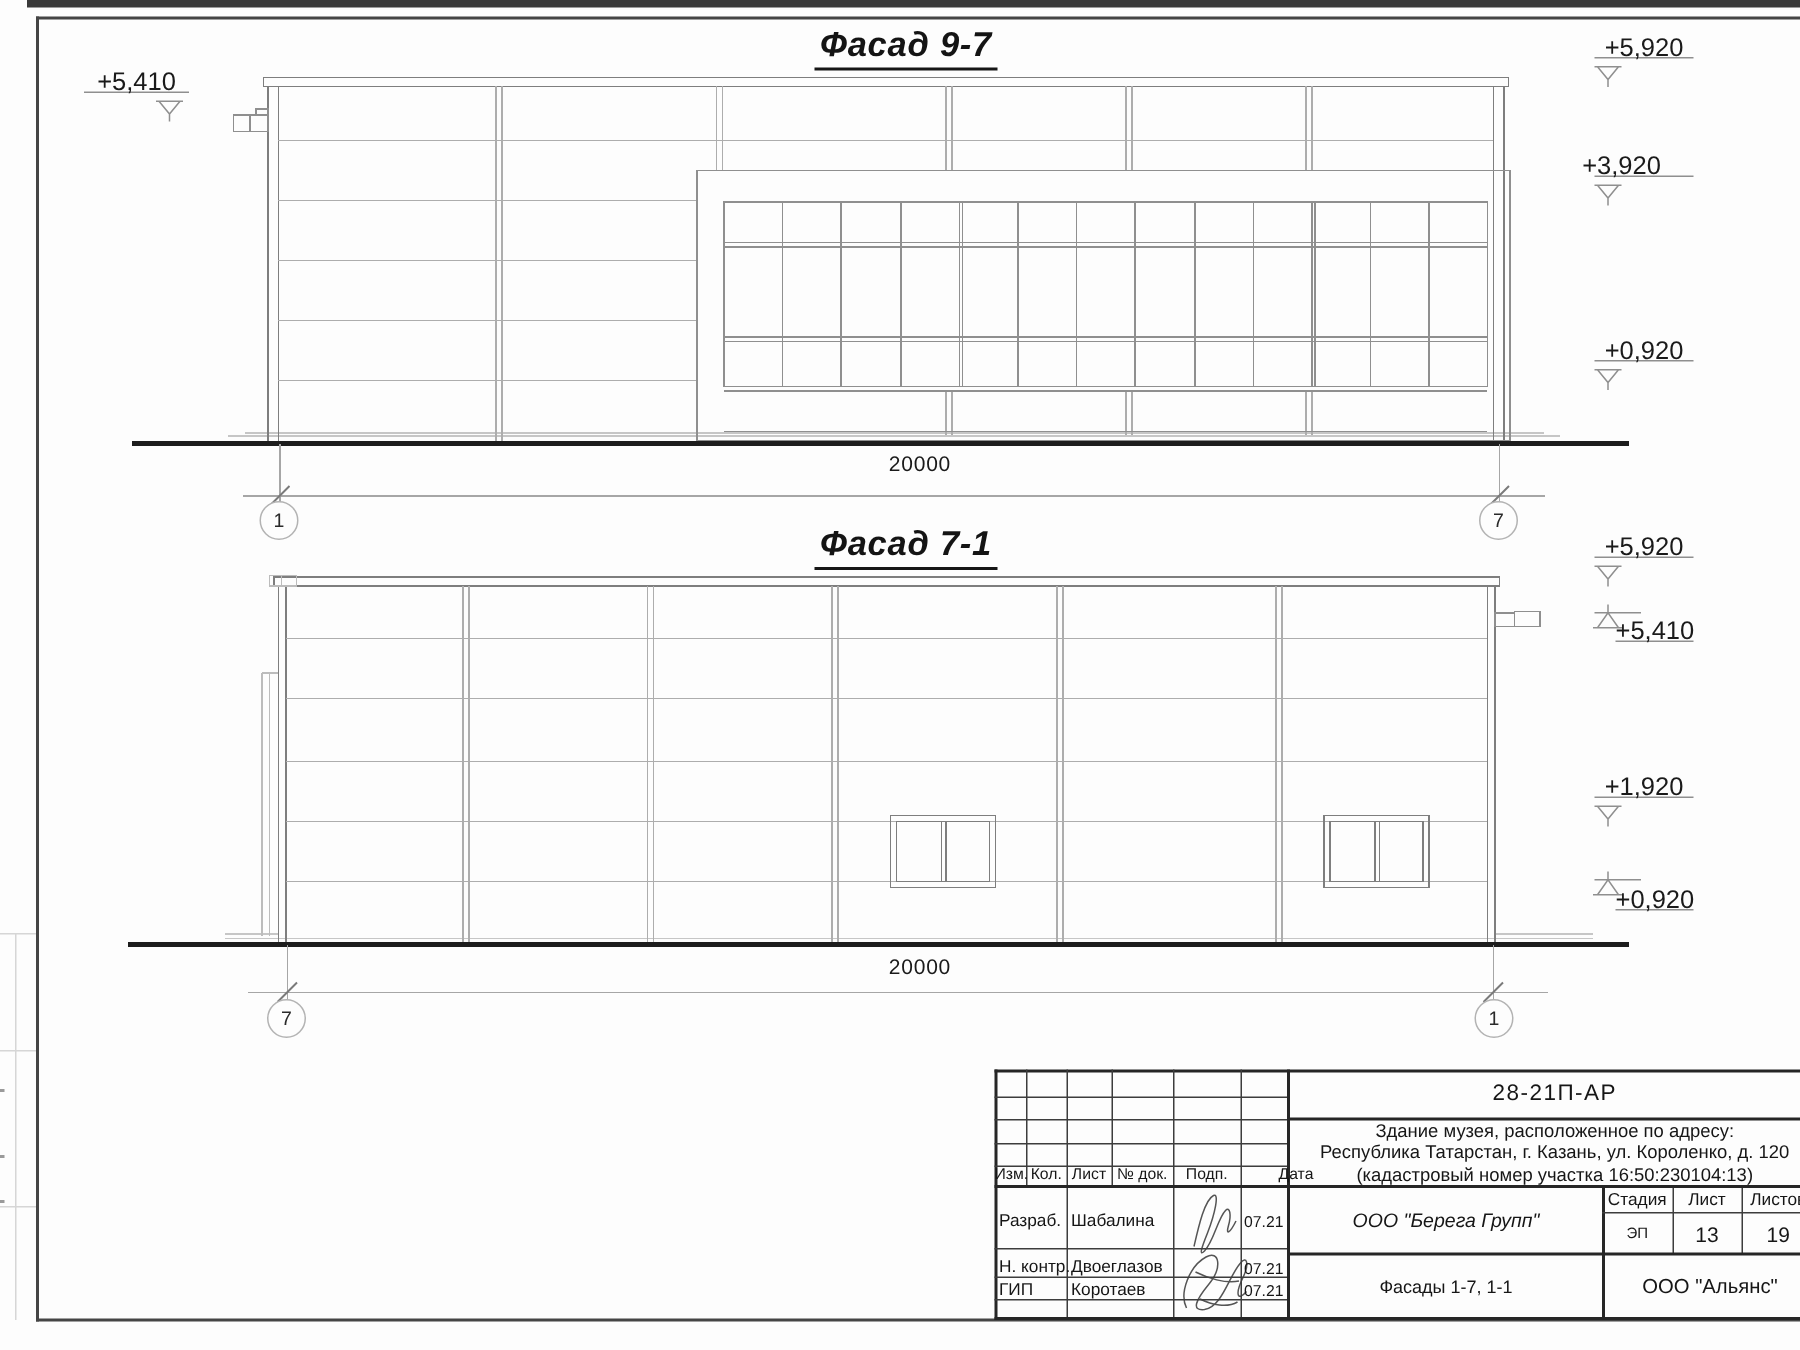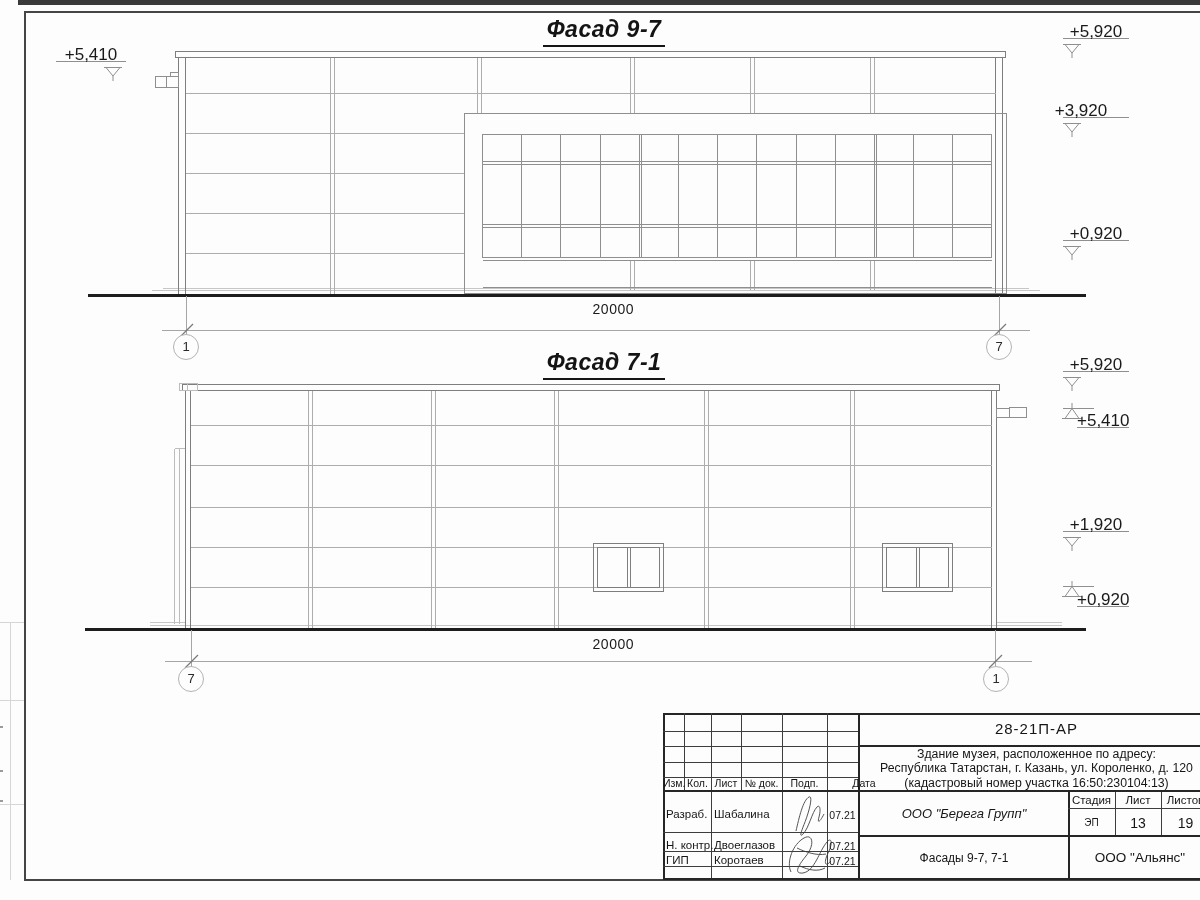--- a/index.html
+++ b/index.html
@@ -237,15 +237,15 @@
 
   <div class="cell flexc" style="left:197px;top:79px;width:208px;height:42px;font-size:13px;font-style:italic;">ООО "Берега Групп"</div>
 
   <div class="cell hdr" style="left:405px;top:81px;width:47px;font-size:11.5px;">Стадия</div>
   <div class="cell hdr" style="left:452px;top:81px;width:46px;font-size:11.5px;">Лист</div>
   <div class="cell hdr" style="left:498px;top:81px;width:49px;font-size:11.5px;">Листов</div>
   <div class="cell flexc" style="left:405px;top:97px;width:47px;height:25px;font-size:10px;">ЭП</div>
   <div class="cell flexc" style="left:452px;top:97px;width:46px;height:25px;font-size:14px;">13</div>
   <div class="cell flexc" style="left:498px;top:97px;width:49px;height:25px;font-size:14px;">19</div>
 
-  <div class="cell flexc" style="left:197px;top:124px;width:208px;height:41px;font-size:12px;">Фасады 9-7, 7-1</div>
+  <div class="cell flexc" style="left:197px;top:124px;width:208px;height:41px;font-size:12px;">Фасады 1-7, 1-1</div>
   <div class="cell flexc" style="left:407px;top:124px;width:140px;height:41px;font-size:13.5px;">ООО "Альянс"</div>
 </div>
 
 </body></html>

